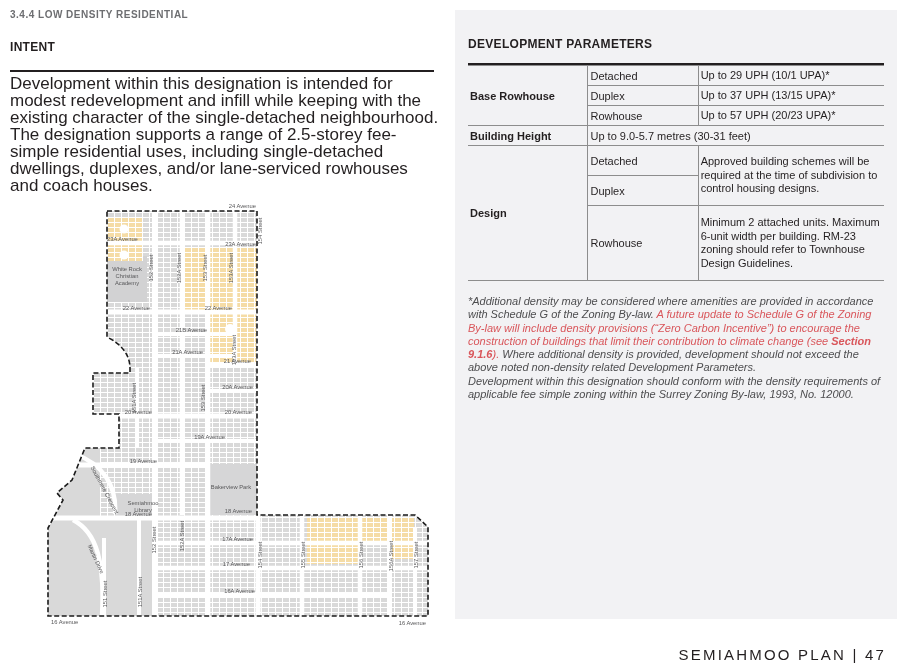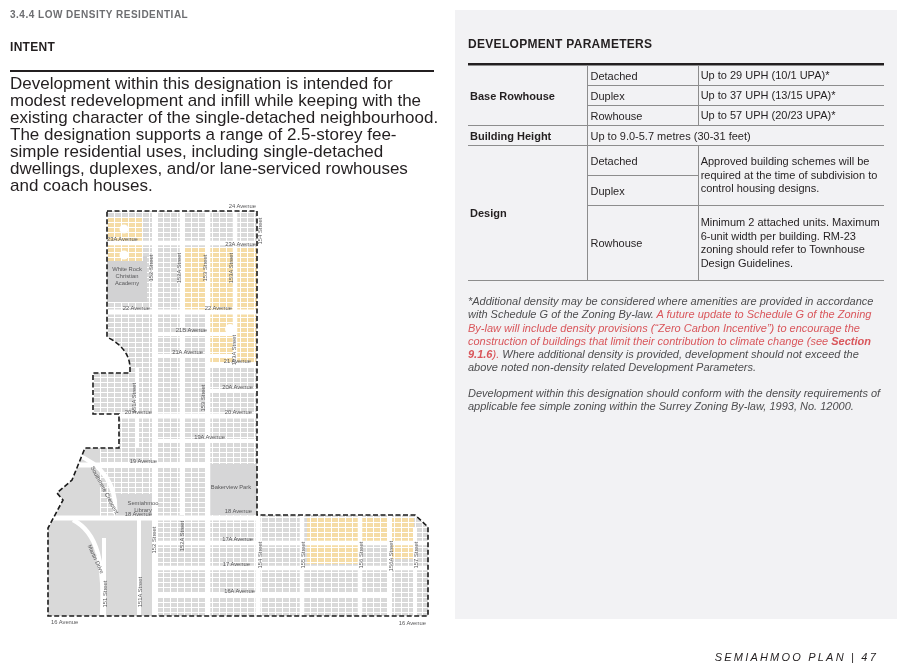--- a/index.html
+++ b/index.html
@@ -26,26 +26,26 @@
   table.params td.c1{width:112px;font-weight:bold;}
   table.params td.c2{width:102px;border-left:1px solid #8d8d8d;}
   table.params td.c3{width:176px;border-left:1px solid #8d8d8d;line-height:13.5px;}
   table.params td.span2{border-left:1px solid #8d8d8d;}
   tr.h19 td{height:15px;}
   tr.h29 td{height:25px;}
   tr.h72 td{height:70px;}
 
   .notes{margin-top:14px;width:420px;font-style:italic;font-size:11px;
          line-height:13.3px;color:#4d4d4f;}
-  .note2{margin-top:12px;}
+  .note2{margin-top:0;}
   .red{color:#d9565b;}
   .redb{color:#d9565b;font-weight:bold;}
 
-  .footer{position:absolute;right:38px;bottom:5px;font-size:11px;
-          letter-spacing:2.2px;color:#231f20;font-style:italic;}
+  .footer{position:absolute;right:30px;bottom:5px;font-size:15px;
+          letter-spacing:2.2px;color:#231f20;}
 </style>
 </head>
 <body>
 
 <div class="main-heading">3.4.4 LOW DENSITY RESIDENTIAL</div>
 
 <div class="intent-head">INTENT</div>
 <div class="intent-body">Development within this designation is intended for modest redevelopment and infill while keeping with the existing character of the single-detached neighbourhood. The designation supports a range of 2.5-storey fee-simple residential uses, including single-detached dwellings, duplexes, and/or lane-serviced rowhouses and coach houses.</div>
 
 <svg class="map" viewBox="0 0 390 432">

